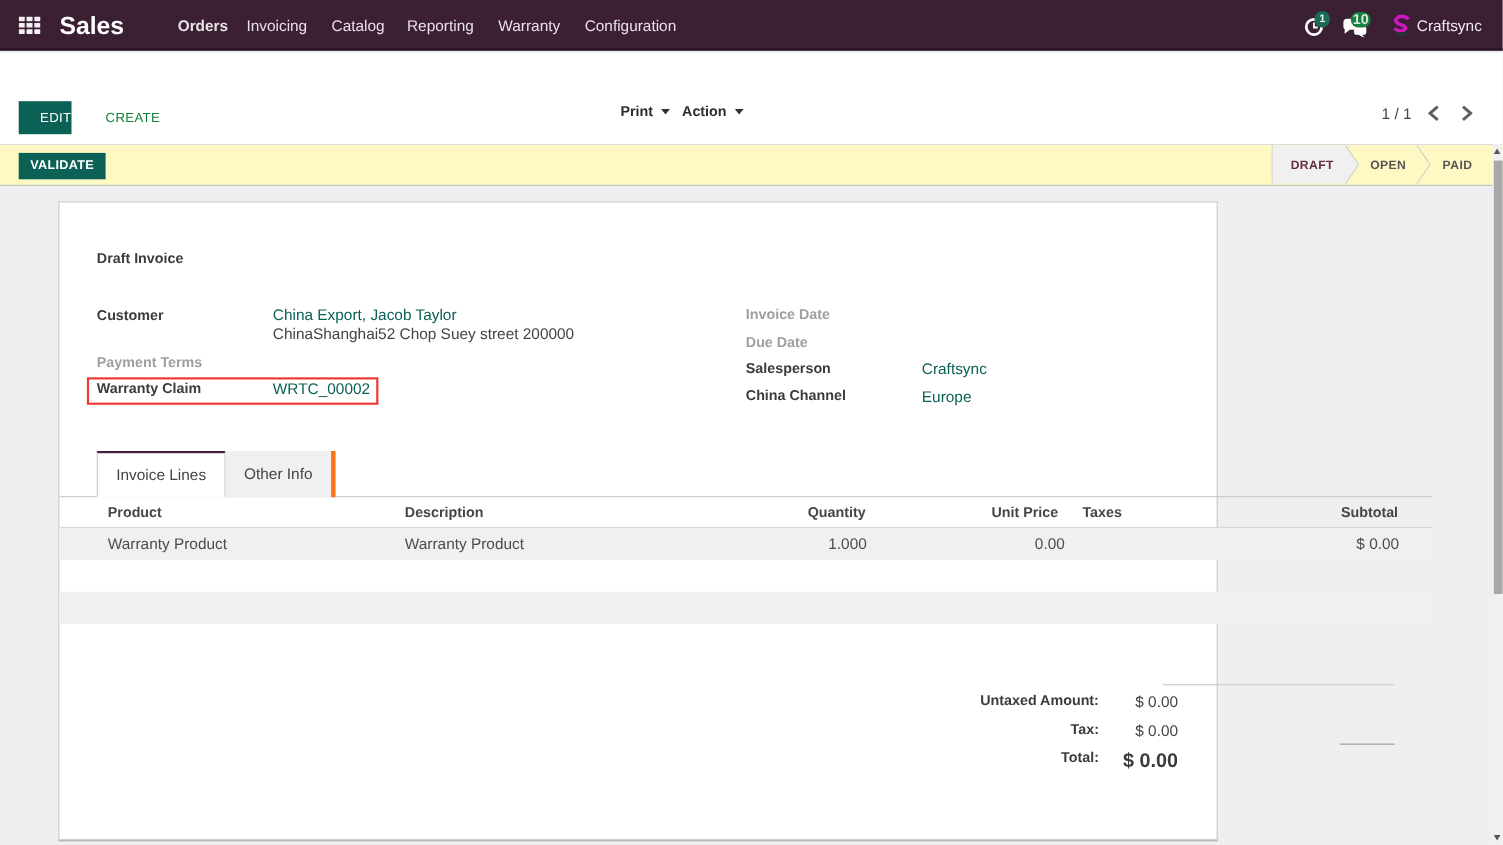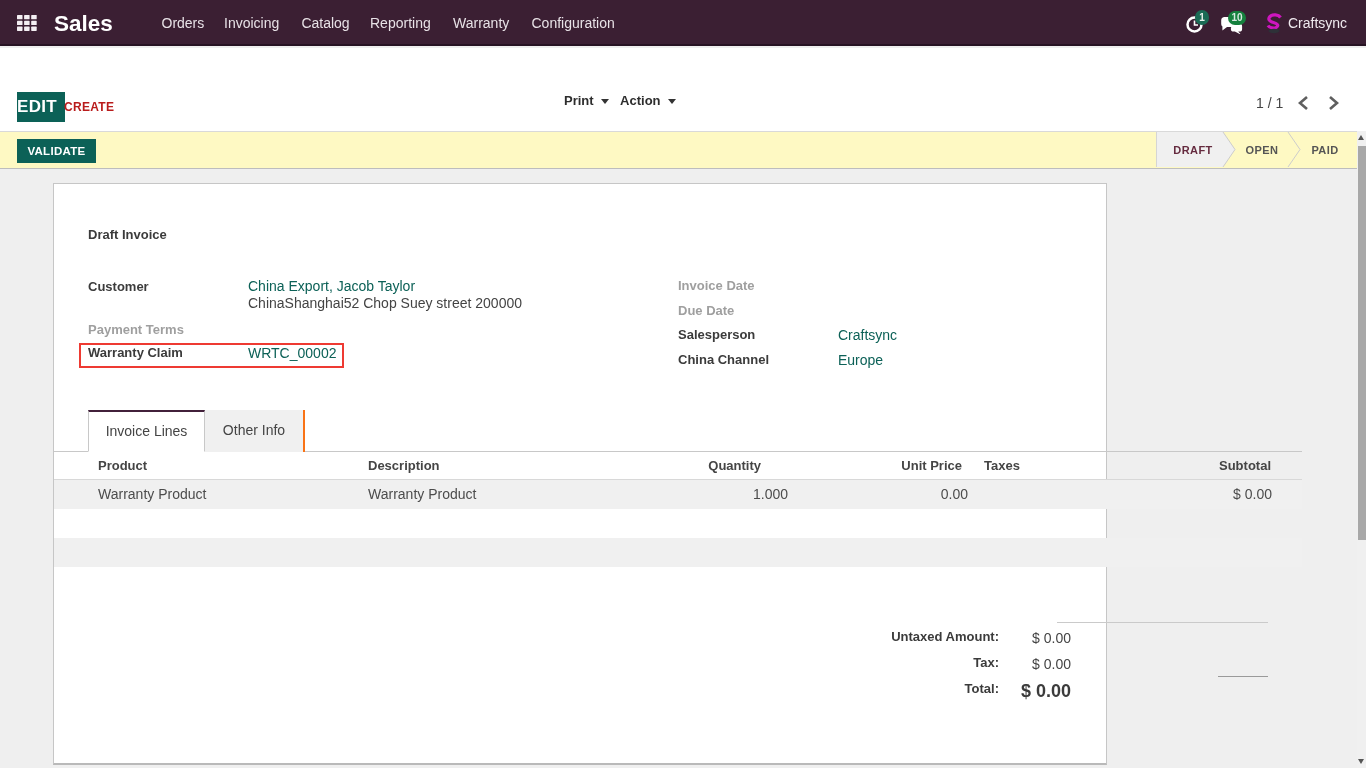--- a/index.html
+++ b/index.html
@@ -10,22 +10,22 @@
 .apps { position:absolute; left:17px; top:15px; width:20px; height:16px; }
 .brand { position:absolute; left:54px; top:11px; font-size:22.5px; font-weight:700; color:#ffffff; }
 .menu span { position:absolute; top:15px; font-size:14px; color:#e8e2e7; }
 .user-name { position:absolute; left:1288px; top:15px; font-size:14px; color:#f0eaef; }
 
 
 .cpanel { position:absolute; left:0; top:48px; width:1366px; height:84px; background:#ffffff; border-bottom:1px solid #d9d9d9; }
 .breadcrumb { position:absolute; left:17px; top:12px; font-size:19px; color:#444444; white-space:nowrap; }
 .breadcrumb a { color:#0c6157; text-decoration:none; }
 .breadcrumb .sep { margin:0 9px; color:#555; }
-.btn-edit { position:absolute; left:17px; top:44px; width:48px; height:30px; background:#0c6157; color:#ffffff; font-size:17px; font-weight:700; text-align:left; line-height:30px; letter-spacing:0.3px; }
-.btn-create { position:absolute; left:64px; top:44px; height:30px; color:#b91c1c; font-size:12px; font-weight:700; line-height:30px; letter-spacing:0.3px; }
+.btn-edit { position:absolute; left:17px; top:44px; width:48px; height:30px; background:#0c6157; color:#ffffff; font-size:12px; font-weight:400; text-align:right; line-height:30px; letter-spacing:0.3px; }
+.btn-create { position:absolute; left:96px; top:44px; height:30px; color:#15803d; font-size:12px; font-weight:400; line-height:30px; letter-spacing:0.3px; }
 .cp-center { position:absolute; left:564px; top:45px; height:20px; font-size:13px; color:#2d2d2d; font-weight:700; }
 .caret { display:inline-block; width:0; height:0; border-left:4px solid transparent; border-right:4px solid transparent; border-top:5px solid #333; vertical-align:middle; margin-left:4px; }
 .pager { position:absolute; left:1256px; top:47px; font-size:14px; color:#444444; }
 
 
 .statusrow { position:absolute; left:0; top:132px; width:1366px; height:37px; background:#fef9c3; border-bottom:1px solid #bdbdbd; }
 .btn-validate { position:absolute; left:17px; top:7px; width:79px; height:24px; background:#0c6157; color:#ffffff; font-size:11.5px; font-weight:700; text-align:center; line-height:24px; letter-spacing:0.3px; }
 .statusbar { position:absolute; right:9px; top:0; height:35px; border-left:1px solid #d5d5d5; }
 
 
@@ -34,21 +34,21 @@
 .sheet .abs { position:absolute; white-space:nowrap; }
 .lbl-b { font-size:13px; font-weight:700; color:#3b3b3b; }
 .lbl-m { font-size:13px; font-weight:700; color:#9f9f9f; }
 .val { font-size:14px; color:#444444; }
 .link { font-size:14px; color:#0c6157; }
 .redbox { position:absolute; left:25px; top:159px; width:265px; height:25px; border:2.5px solid #ee3a32; }
 
 
 .tabs { position:absolute; left:0px; top:225px; width:1248px; height:43px; border-bottom:1px solid #c8c8c8; }
 .tab1 { position:absolute; left:34px; top:1px; width:117px; height:42px; background:#ffffff; border:1px solid #c8c8c8; border-top:2px solid #42203a; border-bottom:1px solid #ffffff; font-size:14px; color:#444444; text-align:center; line-height:38px; }
-.tab2 { position:absolute; left:151px; top:1px; width:100px; height:42px; background:#f0f0f0; border-right:2px solid #f97316; font-size:14px; color:#444444; text-align:center; line-height:40px; }
+.tab2 { position:absolute; left:151px; top:1px; width:100px; height:42px; background:#f0f0f0; border-right:4px solid #f97316; font-size:14px; color:#444444; text-align:center; line-height:40px; }
 
 
 .thead { position:absolute; left:0; top:268px; width:1248px; height:28px; border-bottom:1px solid #d8d8d8; }
 .thead div { position:absolute; top:6px; font-size:13px; font-weight:700; color:#454545; }
 .trow { position:absolute; left:0; width:1248px; height:29px; background:#f0f0f0; }
 .trow div { position:absolute; top:6px; font-size:14px; color:#4c4c4c; }
 
 
 .totline1 { position:absolute; left:1003px; top:438px; width:211px; border-top:1px solid #cacaca; }
 .tot-label { position:absolute; font-size:13px; font-weight:700; color:#3b3b3b; text-align:right; right:107px; }
@@ -71,39 +71,39 @@
       <rect x="0" y="5.8" width="5.5" height="4.3" rx="0.6"></rect>
         <rect x="7.1" y="5.8" width="5.5" height="4.3" rx="0.6"></rect>
         <rect x="14.2" y="5.8" width="5.5" height="4.3" rx="0.6"></rect>
       <rect x="0" y="11.6" width="5.5" height="4.3" rx="0.6"></rect>
         <rect x="7.1" y="11.6" width="5.5" height="4.3" rx="0.6"></rect>
         <rect x="14.2" y="11.6" width="5.5" height="4.3" rx="0.6"></rect>
     </g>
   </svg>
   <div class="brand">Sales</div>
   <div class="menu">
-    <span style="left:161.5px;">Orders</span>
+    <span style="left:161.5px;font-weight:bold;">Orders</span>
       <span style="left:224px;">Invoicing</span>
       <span style="left:301.4px;">Catalog</span>
       <span style="left:370px;">Reporting</span>
       <span style="left:453px;">Warranty</span>
       <span style="left:531.5px;">Configuration</span>
   </div>
 
   <svg style="position:absolute;left:1186px;top:16px;" width="17" height="17" viewBox="0 0 17 17">
     <circle cx="8.5" cy="8.5" r="7" fill="none" stroke="#ffffff" stroke-width="2.5"></circle>
     <path d="M8.5 4.5 V9 H12" stroke="#ffffff" stroke-width="1.6" fill="none"></path>
   </svg>
   <div style="position:absolute;left:1195px;top:10px;min-width:14px;height:15px;border-radius:8px;background:#1a6b55;color:#e8f2ec;font-size:10px;font-weight:700;text-align:center;line-height:15px;padding:0 2px;">1</div>
 
   <svg style="position:absolute;left:1221px;top:16px;" width="23" height="18" viewBox="0 0 23 18">
     <path d="M4 1 h7.5 a3.2 3.2 0 0 1 3.2 3.2 v3.6 a3.2 3.2 0 0 1 -3.2 3.2 h-5.5 l-4.6 3.6 v-4.1 a3.2 3.2 0 0 1 -1.2-2.5 v-3.8 a3.2 3.2 0 0 1 3.8-3.2z" fill="#ffffff"></path>
     <path d="M12.5 7.6 h6 a2.6 2.6 0 0 1 2.6 2.6 v2.8 a2.6 2.6 0 0 1 -2.6 2.6 h-1.3 l3 3.2 -6.3-3.2 h-1.4 a2.6 2.6 0 0 1 -2.6-2.6 v-1.2" fill="#ffffff"></path>
   </svg>
-  <div style="position:absolute;left:1228px;top:11px;min-width:18px;height:14px;border-radius:7px;line-height:14px;background:#15803d;color:#d7e8e0;font-size:10px;font-weight:700;text-align:center;line-height:13px;">10</div>
+  <div style="position:absolute;left:1228px;top:11px;min-width:18px;height:14px;border-radius:7px;line-height:14px;background:#15803d;color:#d7e8e0;font-size:13px;font-weight:700;text-align:center;line-height:13px;">10</div>
 
   <svg style="position:absolute;left:1265px;top:13px;" width="20" height="21" viewBox="0 0 20 21">
     <path d="M15.5 4.5 C13.5 1.5, 7.5 1, 5 3.5 C2.5 6, 4.5 8.5, 8.5 9.5 C12.5 10.5, 14 12.5, 11.5 14.2 C9 15.9, 4.5 15, 3 12.5" stroke="#ce16be" stroke-width="3.2" fill="none"></path>
     <ellipse cx="9" cy="18" rx="5.5" ry="2.2" fill="#2e3138"></ellipse>
   </svg>
   <div class="user-name">Craftsync</div>
 </div>
 
 <div class="cpanel">
   <div class="btn-edit">EDIT</div>
@@ -152,21 +152,21 @@
     <div class="abs link" style="left:784px; top:168px;">Europe</div>
 
     <div class="tabs">
       <div class="tab1">Invoice Lines</div>
       <div class="tab2">Other Info</div>
     </div>
 
     <div class="thead">
       <div style="left:44px;">Product</div>
       <div style="left:314px;">Description</div>
-      <div style="right:541px;margin-left:32px;">Quantity</div>
+      <div style="right:515px;margin-left:32px;">Quantity</div>
       <div style="right:340px;">Unit Price</div>
       <div style="left:930px;">Taxes</div>
       <div style="right:31px;">Subtotal</div>
     </div>
     <div class="trow" style="top:296px;">
       <div style="left:44px;">Warranty Product</div>
       <div style="left:314px;">Warranty Product</div>
       <div style="right:514px;">1.000</div>
       <div style="right:334px;">0.00</div>
       <div style="right:30px;">$ 0.00</div>

